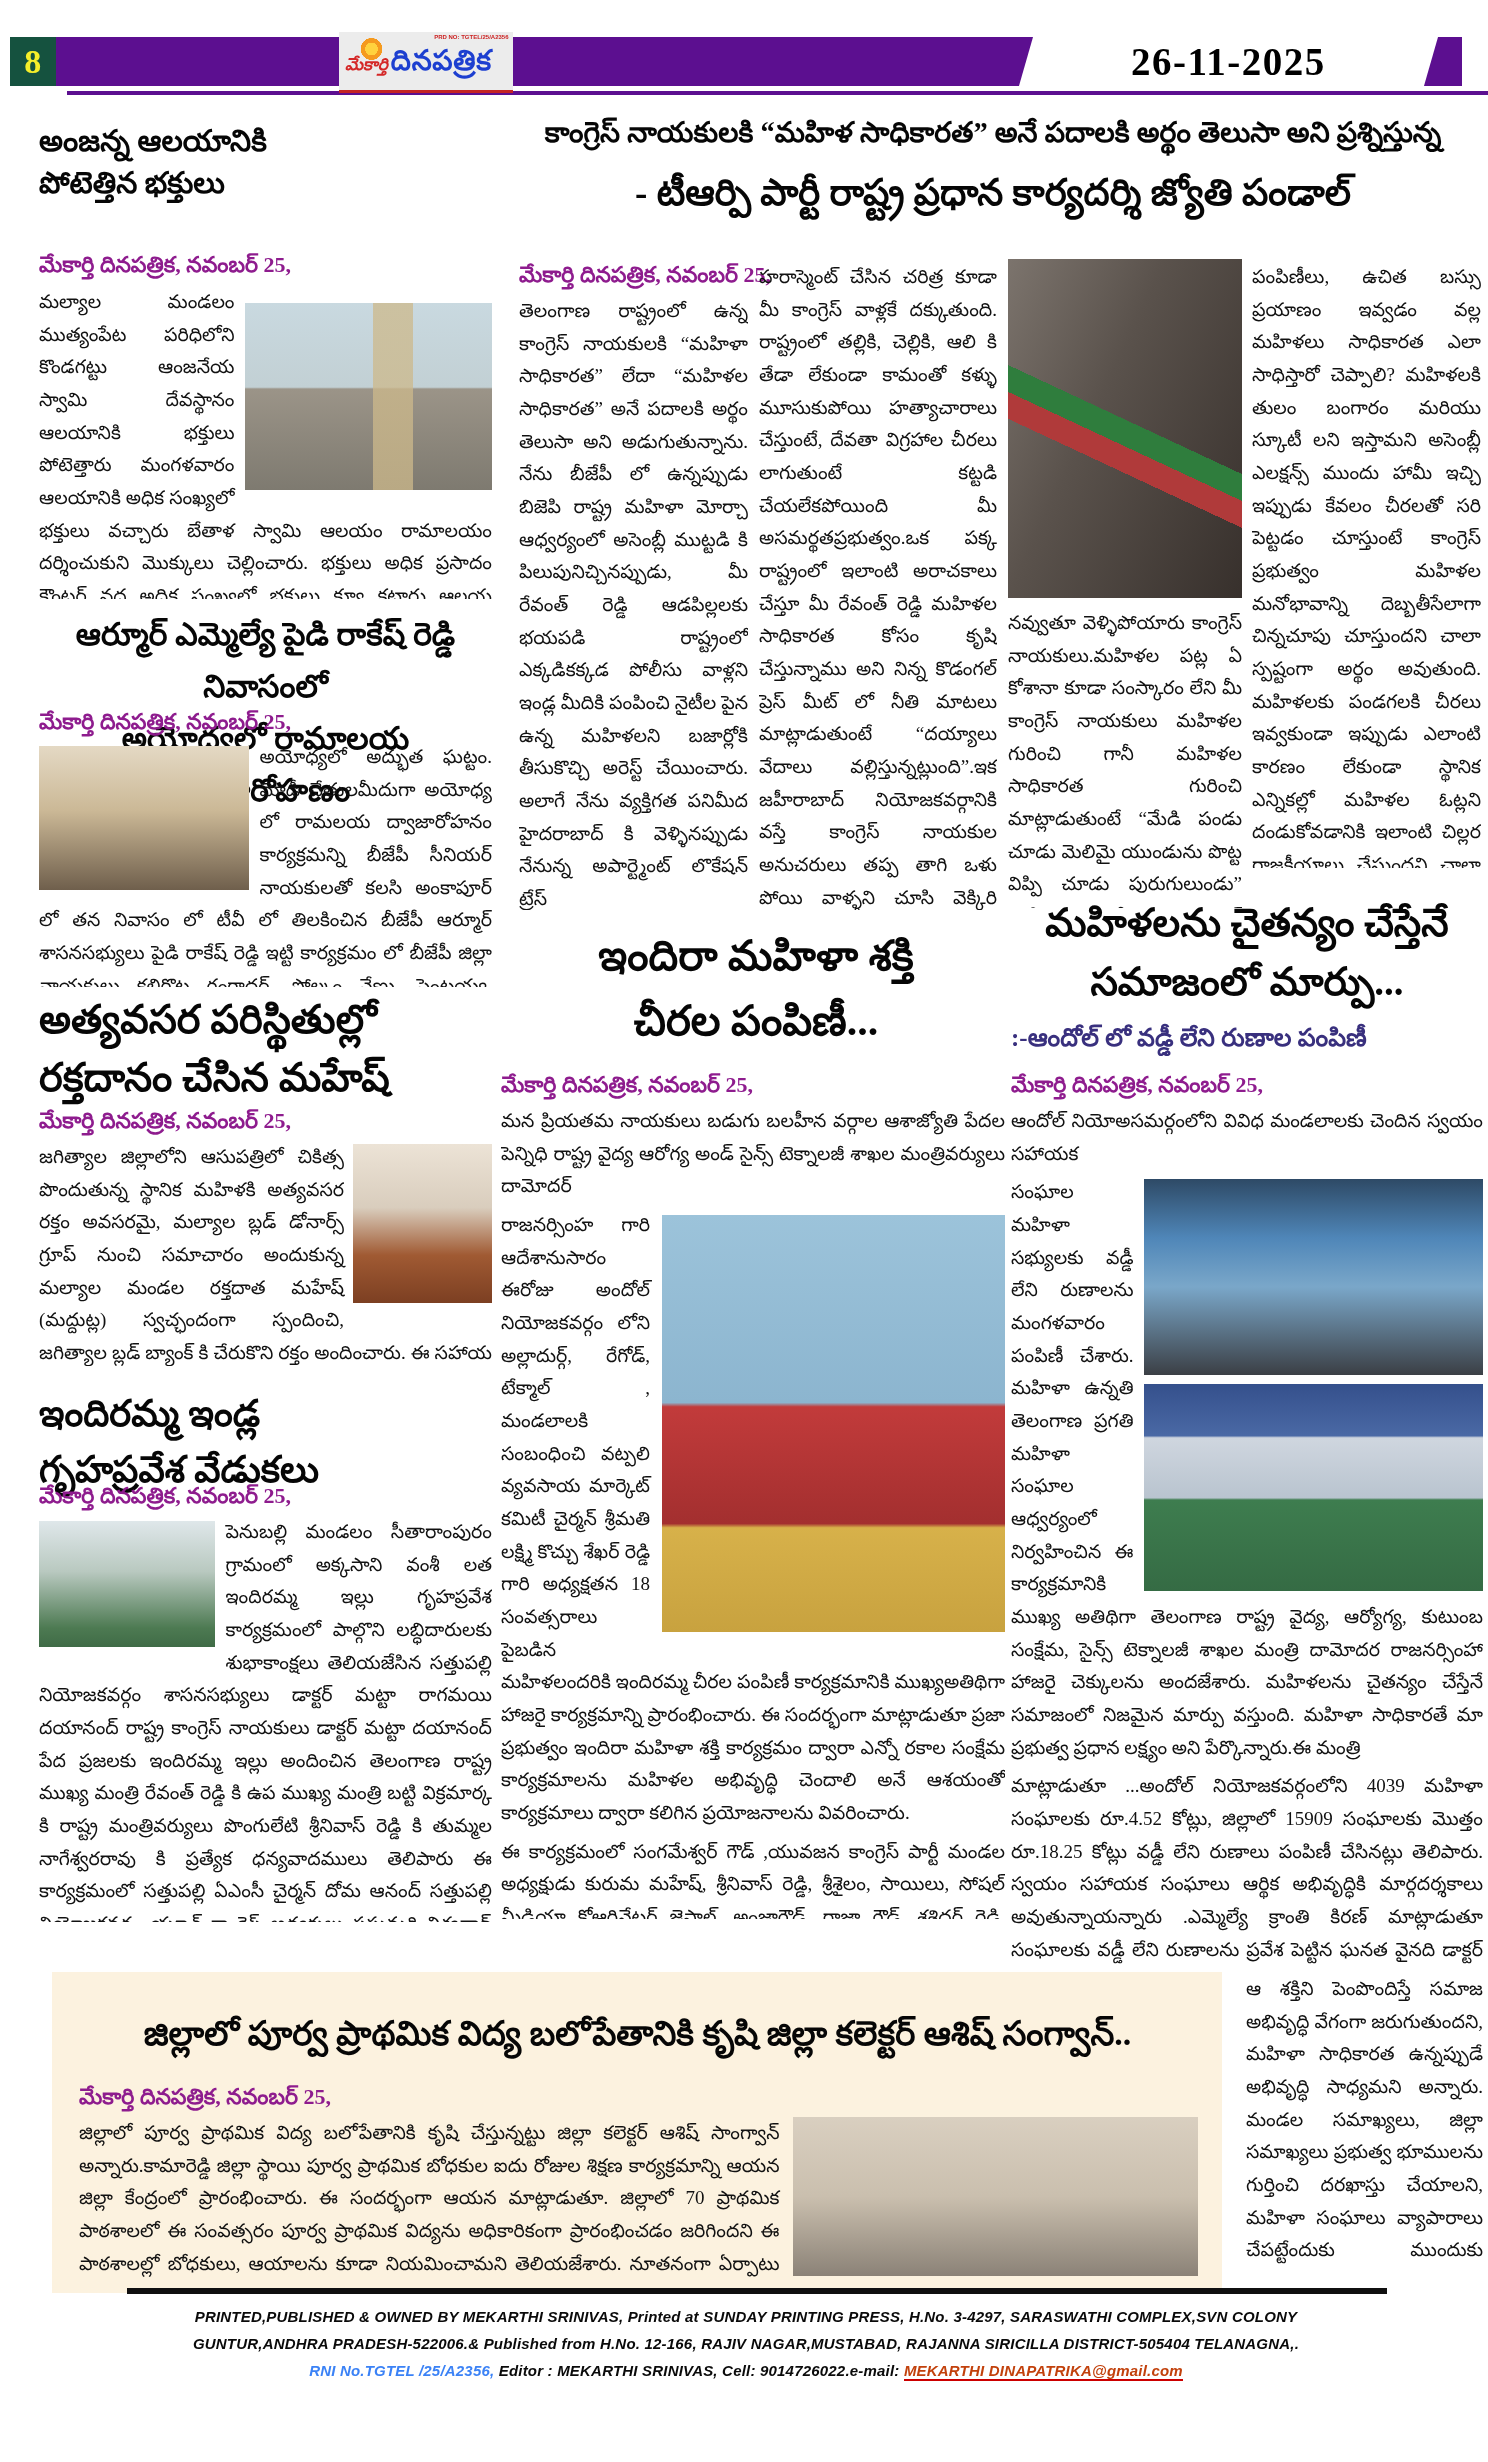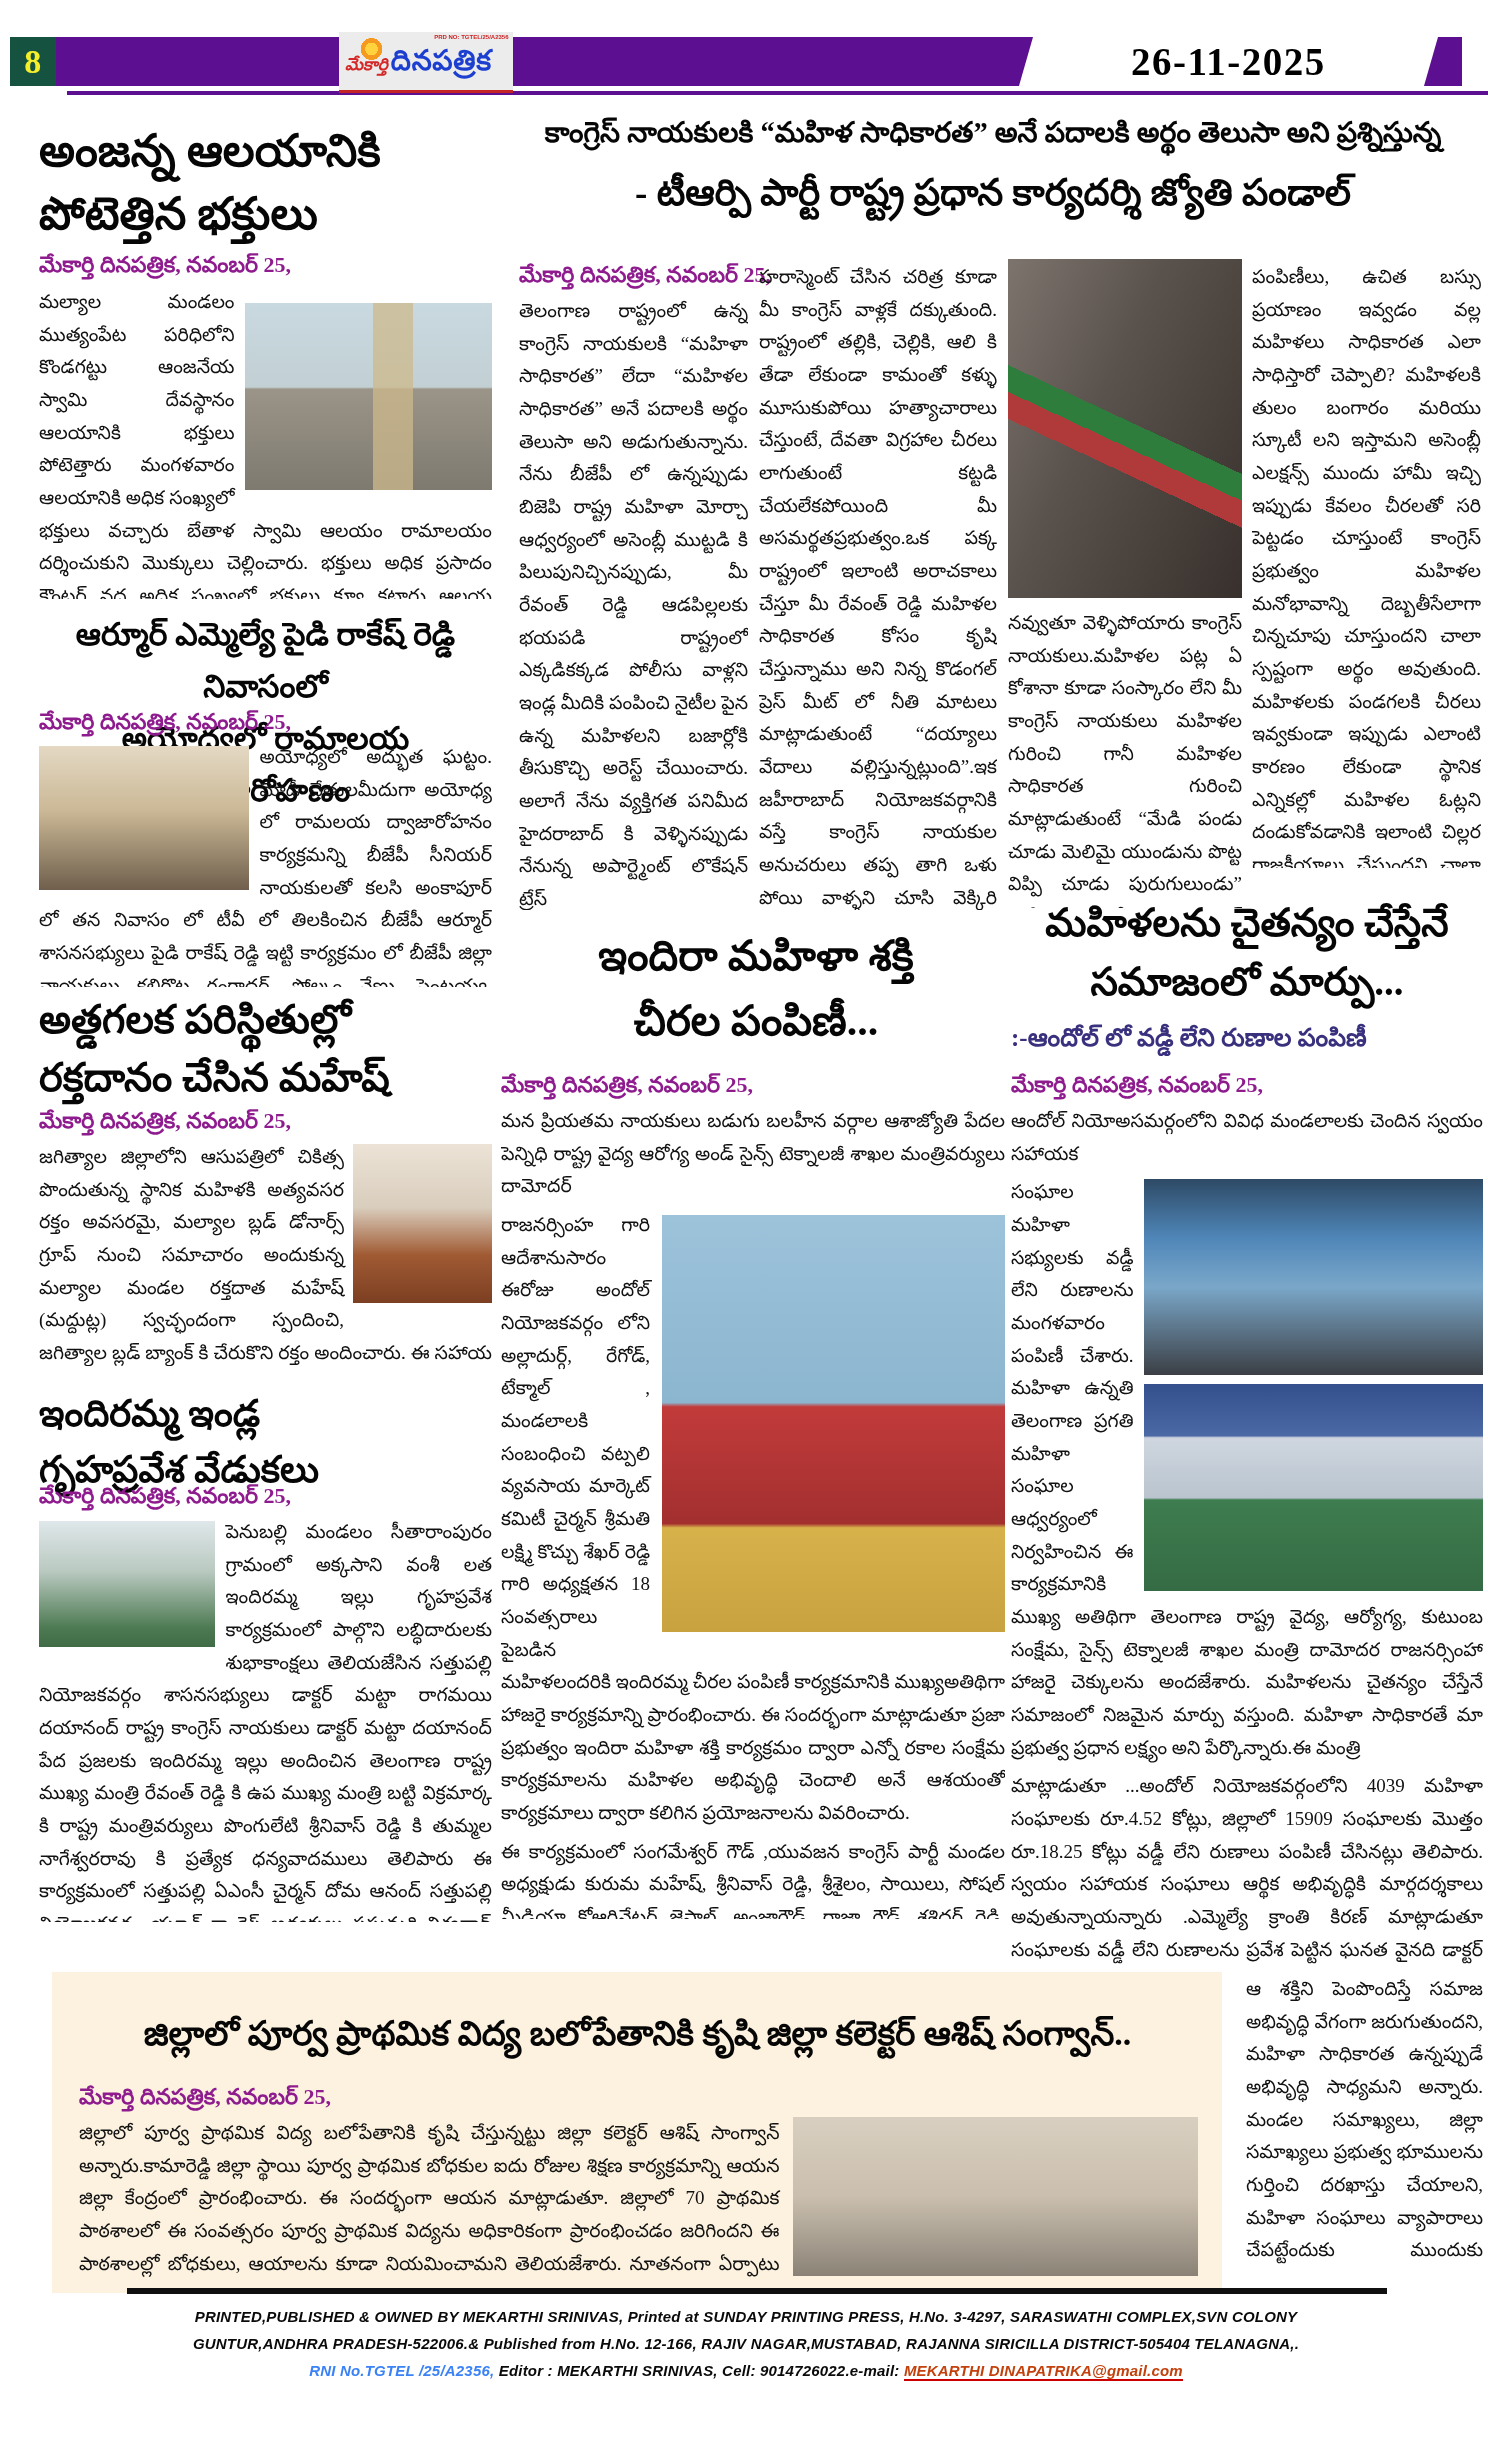--- a/index.html
+++ b/index.html
@@ -76,37 +76,37 @@
     <span class="logo-note">PRD NO: TGTEL/25/A2356</span>
     <span class="logo-line">
       <span class="logo-prefix">మేకార్తి</span>
       <span class="logo-suffix">దినపత్రిక</span>
     </span>
   </div>
   <div class="abs date-wrap">
     <span class="date-text">26-11-2025</span>
   </div>
 
-  <div class="abs headline" style="left:39px;top:120px;width:450px;font-size:45px;line-height:1.4;">అంజన్న ఆలయానికి
+  <div class="abs headline" style="left:39px;top:120px;width:450px;font-size:30px;line-height:1.4;">అంజన్న ఆలయానికి
 పోటెత్తిన భక్తులు</div>
   <div class="abs byline" style="left:39px;top:252px;">మేకార్తి దినపత్రిక, నవంబర్ 25,</div>
   <div class="abs bodytxt" style="left:39px;top:286px;width:453px;height:313px;">
     <div class="ph ph-temple" style="float:right;width:247px;height:187px;margin:16.5px 0 6px 10.5px;"></div>
     <p>మల్యాల మండలం ముత్యంపేట పరిధిలోని కొండగట్టు ఆంజనేయ స్వామి దేవస్థానం ఆలయానికి భక్తులు పోటెత్తారు మంగళవారం ఆలయానికి అధిక సంఖ్యలో భక్తులు వచ్చారు బేతాళ స్వామి ఆలయం రామాలయం దర్శించుకుని మొక్కులు చెల్లించారు. భక్తులు అధిక ప్రసాదం కౌంటర్ వద్ద అధిక సంఖ్యలో భక్తులు క్యూ కట్టారు ఆలయ అర్చకులు స్వామి వారికి ప్రత్యేకంగా అలంకరించి పూజలు చేశారు ఆలయ అధికారులు భక్తులకు ఇబ్బందులు కలగకుండా ఏర్పాట్లు చేసి పర్యవేక్షిస్తున్నారు</p>
   </div>
 
   <div class="abs headline" style="left:39px;top:609px;width:453px;font-size:31.5px;line-height:1.65;text-align:center;">ఆర్మూర్ ఎమ్మెల్యే పైడి రాకేష్ రెడ్డి నివాసంలో
 అయోధ్యలో రామాలయ ధ్వజారోహణం</div>
   <div class="abs byline" style="left:39px;top:709px;">మేకార్తి దినపత్రిక, నవంబర్ 25,</div>
   <div class="abs bodytxt" style="left:39px;top:741px;width:453px;height:246px;">
     <div class="ph ph-residence" style="float:left;width:210px;height:144px;margin:4.5px 10.5px 4.5px 0;"></div>
     <p>అయోధ్యలో అద్భుత ఘట్టం. మోడీ చేతులమీదుగా అయోధ్య లో రామలయ ద్వాజారోహనం కార్యక్రమన్ని బీజేపీ సీనియర్ నాయకులతో కలసి అంకాపూర్ లో తన నివాసం లో టీవీ లో తిలకించిన బీజేపీ ఆర్మూర్ శాసనసభ్యులు పైడి రాకేష్ రెడ్డి ఇట్టి కార్యక్రమం లో బీజేపీ జిల్లా నాయకులు కలిగొట గంగాధర్, పోల్కం వేణు, పెంటయ్య, ఆలూరు సుభాష్ తదితరులు పాల్గొన్నారు.</p>
   </div>
 
-  <div class="abs headline" style="left:39px;top:991px;width:453px;font-size:40px;line-height:1.45;">అత్డగలక పరిస్థితుల్లో
+  <div class="abs headline" style="left:39px;top:991px;width:453px;font-size:40px;line-height:1.45;">అత్యవసర పరిస్థితుల్లో
 రక్తదానం చేసిన మహేష్</div>
   <div class="abs byline" style="left:39px;top:1108px;">మేకార్తి దినపత్రిక, నవంబర్ 25,</div>
   <div class="abs bodytxt" style="left:39px;top:1141px;width:453px;height:225px;">
     <div class="ph ph-blood" style="float:right;width:139px;height:159px;margin:3px 0 3px 9px;"></div>
     <p>జగిత్యాల జిల్లాలోని ఆసుపత్రిలో చికిత్స పొందుతున్న స్థానిక మహిళకి అత్యవసర రక్తం అవసరమై, మల్యాల బ్లడ్ డోనార్స్ గ్రూప్ నుంచి సమాచారం అందుకున్న మల్యాల మండల రక్తదాత మహేష్ (మద్దుట్ల) స్వచ్ఛందంగా స్పందించి, జగిత్యాల బ్లడ్ బ్యాంక్ కి చేరుకొని రక్తం అందించారు. ఈ సహాయ చర్యకు మల్యాల బ్లడ్ డోనార్స్ వారు ప్రత్యేకంగా ధన్యవాదాలు తెలియజేస్తున్నారు. మహేష్ నీ ప్రధాన సహకారం పట్ల పలువురు అభినందనలు తెలియజేశారు</p>
   </div>
 
   <div class="abs headline" style="left:39px;top:1386px;width:453px;font-size:37px;line-height:1.5;">ఇందిరమ్మ ఇండ్ల
 గృహప్రవేశ వేడుకలు</div>
   <div class="abs byline" style="left:39px;top:1483px;">మేకార్తి దినపత్రిక, నవంబర్ 25,</div>

